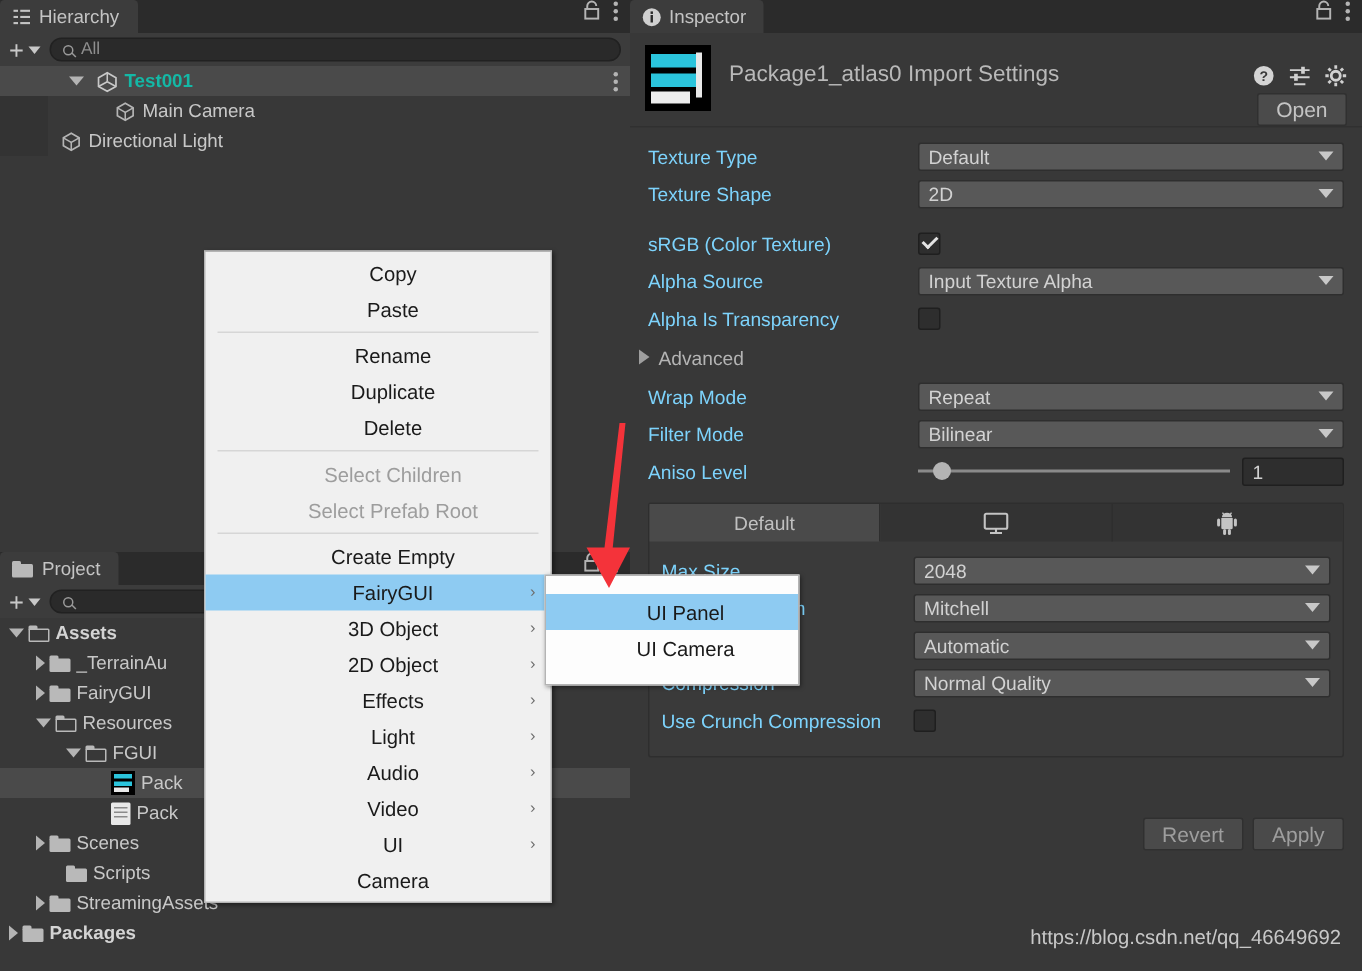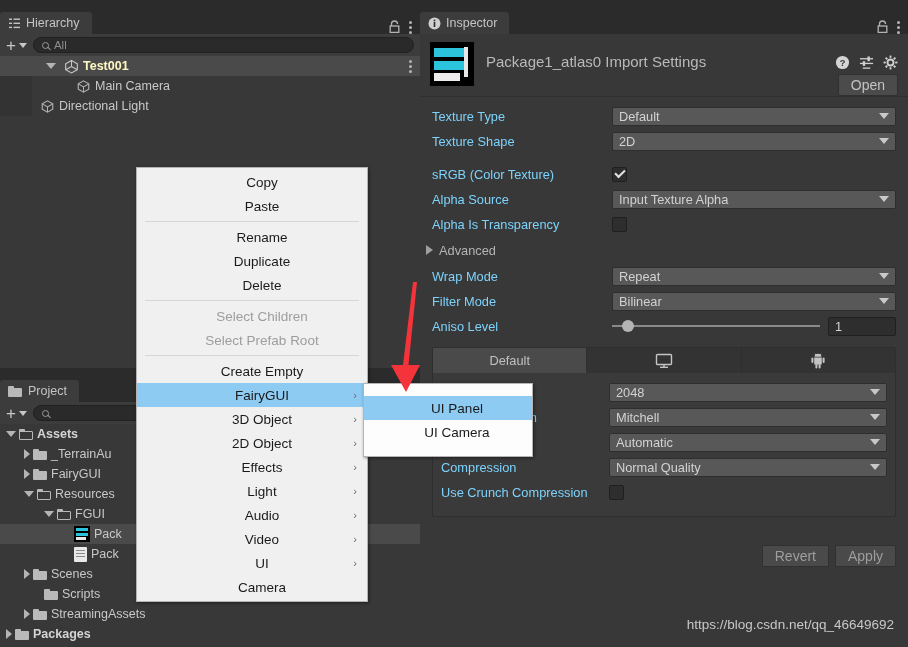--- a/index.html
+++ b/index.html
@@ -8,22 +8,22 @@
     background: #383838;
     font-family: "Liberation Sans", sans-serif;
     overflow: hidden;
     -webkit-font-smoothing: antialiased;
   }
   #root { position: relative; width: 908px; height: 647px; }
 
   
   .panel { position: absolute; background: #383838; }
   .panel-tabbar {
-    height: 34px; background: #2B2B2B;
-    display: flex; align-items: flex-end; position: relative;
+    height: 22px; background: #2B2B2B;
+    display: flex; align-items: flex-start; position: relative;
   }
   .tab {
     display: flex; align-items: center; gap: 5px;
     padding: 0 12px 0 8px;
     background: #3C3C3C; color: #C4C4C4;
     font-size: 12.5px; height: 22px;
     border-top-left-radius: 3px; border-top-right-radius: 3px;
   }
   .tab .tab-label { line-height: 22px; }
   .tabbar-spacer { flex: 1; }
@@ -68,21 +68,21 @@
   .mag::after {
     content: ''; position: absolute; right: -3px; top: 5px;
     width: 4px; height: 1.4px; background: #9A9A9A; transform: rotate(45deg);
   }
   .h-body { position: relative; }
   .h-row {
     height: 20px; display: flex; align-items: center;
     color: #C8C8C8; font-size: 12.5px; position: relative;
   }
   .h-row.selected { background: #4A4A4A; }
-  .h-row.root { font-weight: bold; color: #fef9c3; }
+  .h-row.root { font-weight: bold; color: #14b8a6; }
   .tri {
     width: 0; height: 0; border-left: 5px solid transparent;
     border-right: 5px solid transparent; border-top: 6px solid #B4B4B4;
     margin-right: 3px; flex: none;
   }
   .tri.right {
     border-top: 5px solid transparent; border-bottom: 5px solid transparent;
     border-left: 6px solid #B4B4B4; border-right: none;
   }
   .h-row .kebab-right { position: absolute; right: 8px; top: 3px; }

